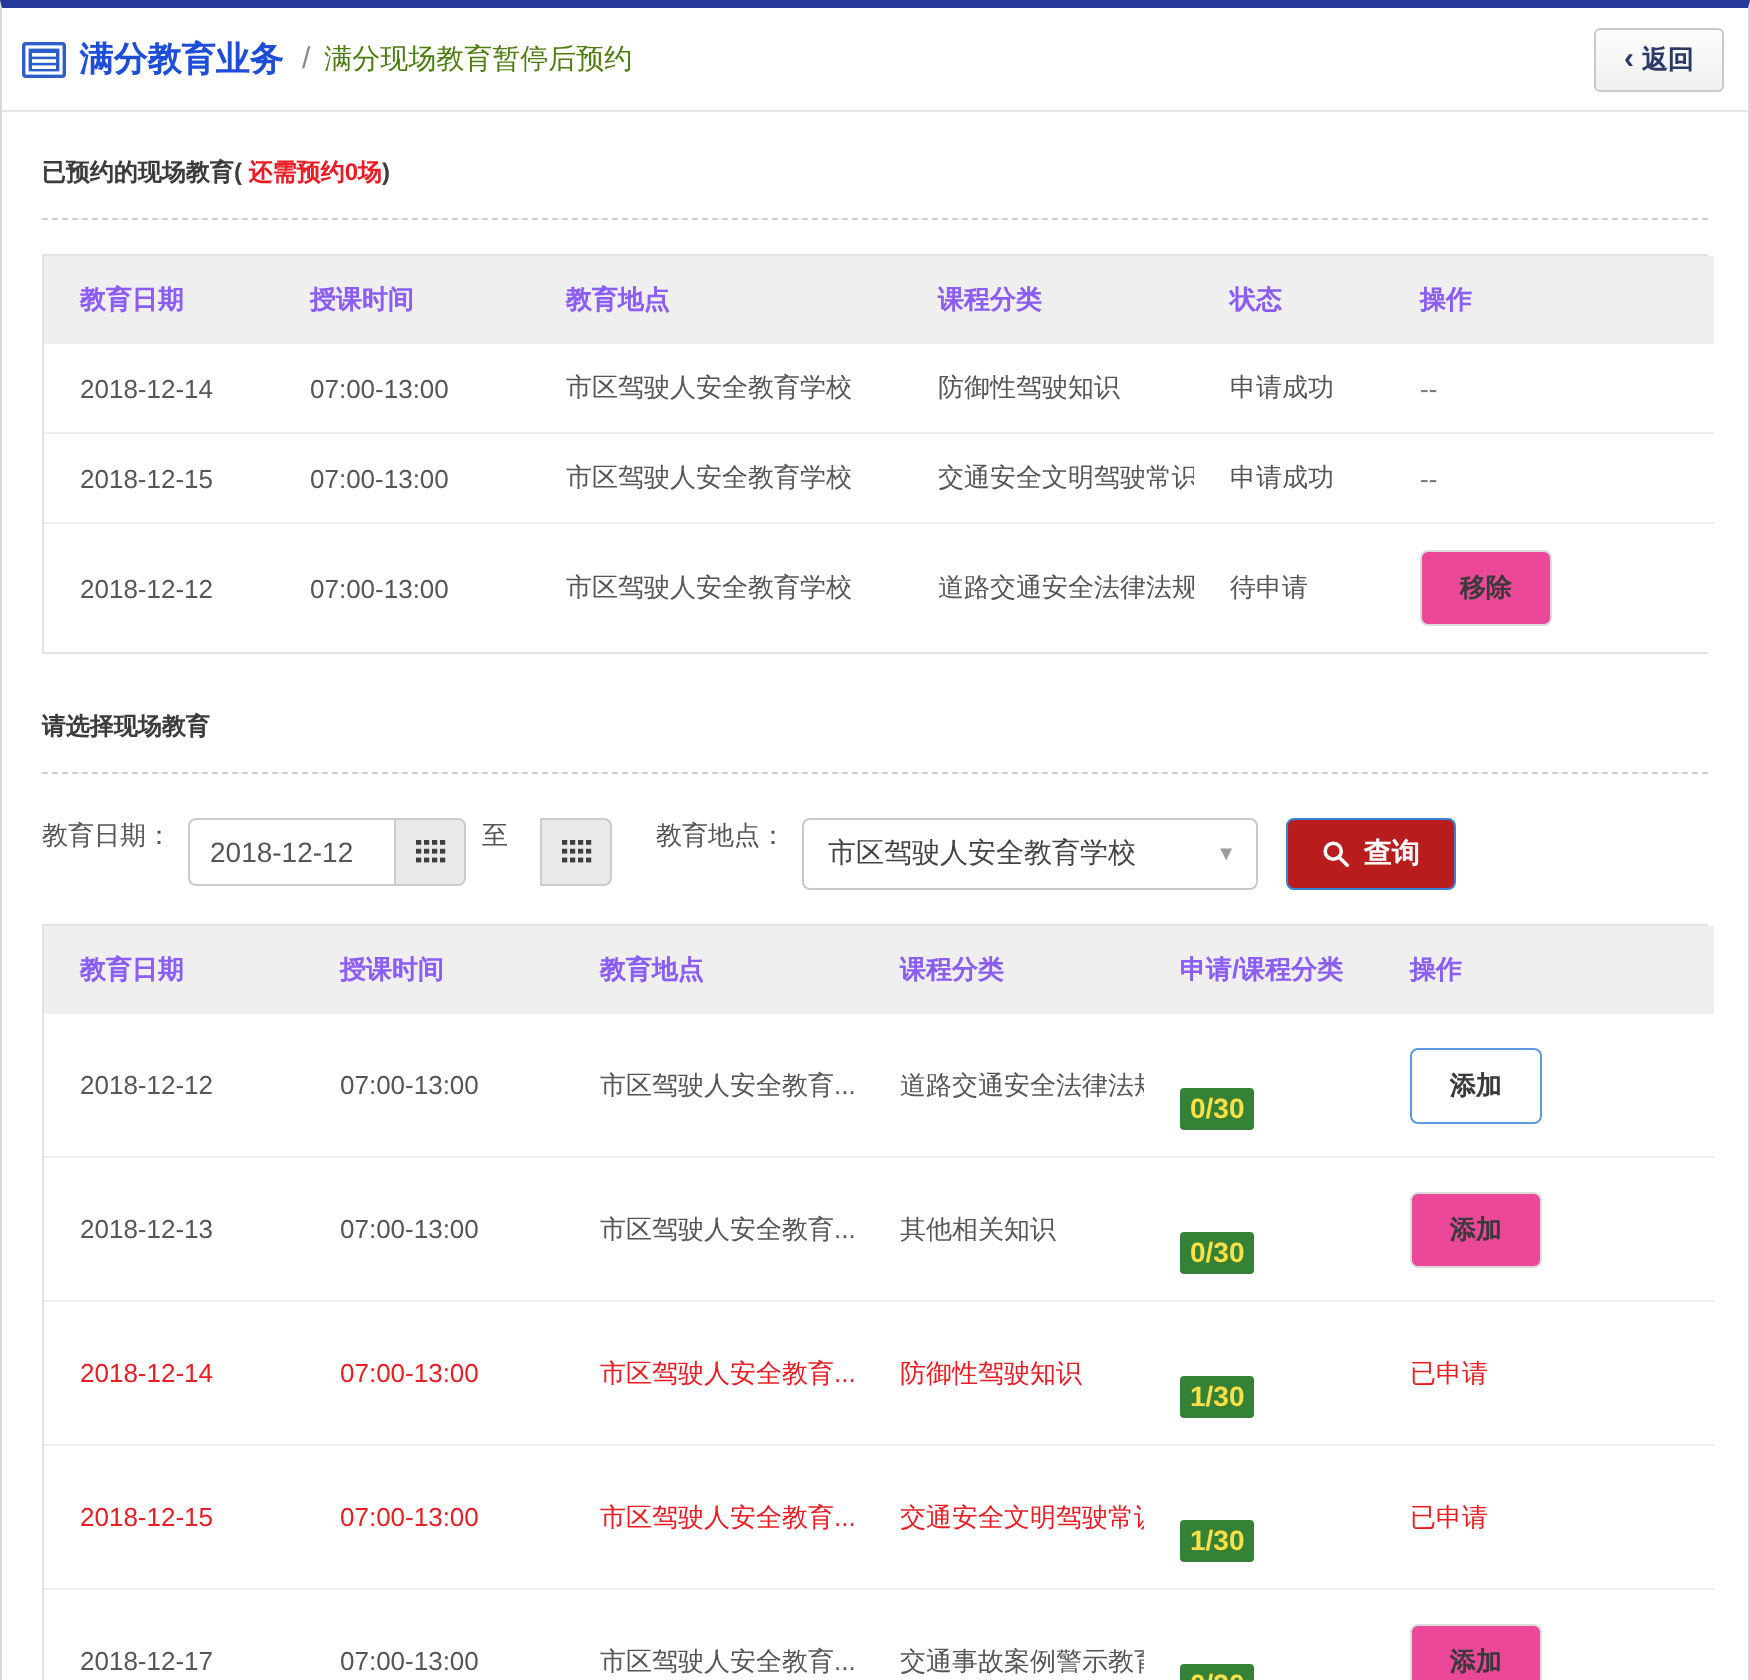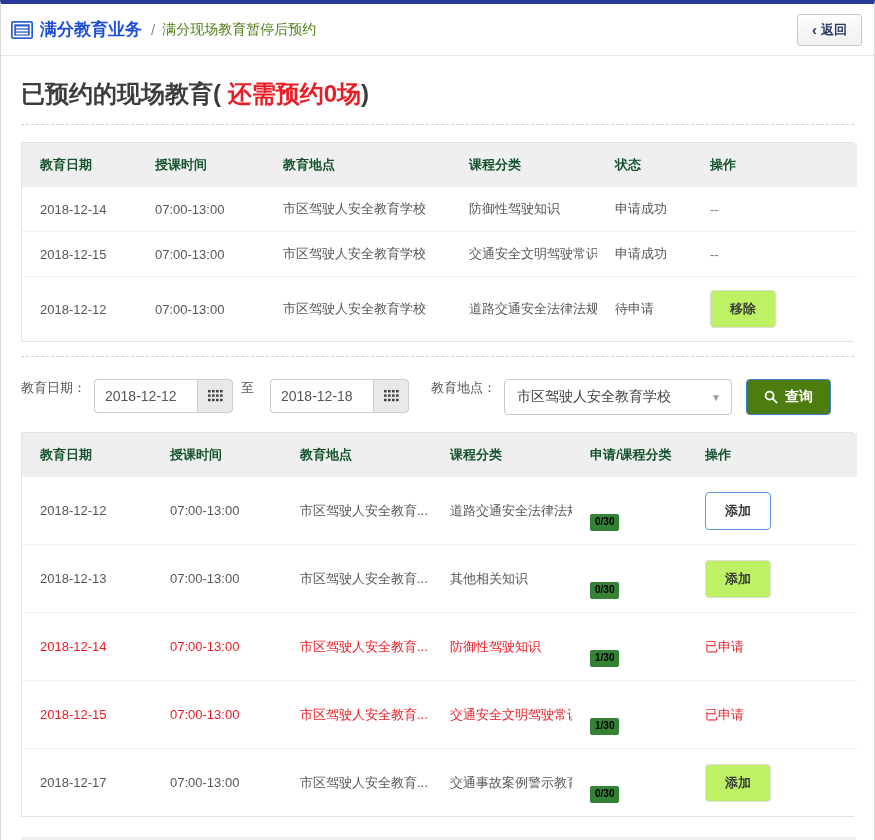--- a/index.html
+++ b/index.html
@@ -23,45 +23,45 @@
   .page-subtitle { color:#4d7c0f; font-size:14px; }
   .back-btn {
     display:inline-flex; align-items:center; gap:4px; cursor:pointer;
     background:linear-gradient(#fdfdfd,#f0f0f0); border:1px solid #c9c9c9;
     border-radius:3px; padding:6px 14px; font-size:13px; color:#2b3a66; font-weight:700;
     font-family:inherit;
   }
   .back-chevron { font-size:15px; font-weight:700; line-height:1; }
   
   .content { padding:22px 20px 0 20px; }
-  .section-title { font-size:24px; font-weight:700; color:#3c3c3c; }
+  .section-title { font-size:12px; font-weight:700; color:#3c3c3c; }
   .section-title .red { color:#ea1c24; }
   .dashed-divider { border-bottom:1px dashed #cfcfcf; margin:14px 0 0 0; }
   
   table { width:835px; border-collapse:collapse; table-layout:fixed; background:#fff; }
   .tbl-wrap { border:1px solid #e3e3e3; margin-top:17px; }
   thead th {
-    background:#efefef; text-align:left; font-size:13px; color:#14532d;
+    background:#efefef; text-align:left; font-size:13px; color:#8b5cf6;
     font-weight:700; padding:13px 0 13px 18px; white-space:nowrap;
   }
   tbody td {
     font-size:13px; color:#565656; padding:13px 0 13px 18px;
     border-top:1px solid #efefef; white-space:nowrap; overflow:hidden;
   }
   tbody tr:first-child td { border-top:none; }
   tr.applied td, tr.applied td .red-txt { color:#ea1c24; }
   .dashes { color:#777; }
   
   .badge {
-    display:inline-block; background:#358136; color:#000000; font-weight:700;
-    font-size:10px; padding:3px 5px 4px 5px; border-radius:2px; line-height:1;margin-top:24px;
+    display:inline-block; background:#358136; color:#fde047; font-weight:700;
+    font-size:14px; padding:3px 5px 4px 5px; border-radius:2px; line-height:1;margin-top:24px;
   }
   .btn-remove, .btn-add {
     font-family:inherit; cursor:pointer; font-size:13px; font-weight:700; color:#3a3a3a;
-    background:#bef264; border:1px solid #dcdcdc; border-radius:4px; padding:9px 19px;
+    background:#ec4899; border:1px solid #dcdcdc; border-radius:4px; padding:9px 19px;
   }
   .btn-add.focused { background:#fff; border:1px solid #5e9ae0; }
   .applied-text { color:#ea1c24; font-size:13px; }
   
   .filter-bar { display:flex; align-items:flex-start; margin:22px 0 0 0; }
   .filter-label { font-size:13px; color:#555; }
   .date-group { display:inline-flex; margin:0 0 0 8px; }
   .date-input {
     width:103px; height:34px; border:1px solid #ccc; border-right:none;
     border-radius:4px 0 0 4px; padding:0 0 0 10px; font-size:14px; color:#555;
@@ -75,21 +75,21 @@
   .to-label { font-size:13px; color:#555; margin:0 8px; }
   .place-label { font-size:13px; color:#555; margin:0 0 0 22px; }
   .select-box {
     width:228px; height:36px; border:1px solid #c9c9c9; border-radius:4px;
     margin-left:8px; display:inline-flex; align-items:center; justify-content:space-between;
     padding:0 10px 0 12px; cursor:pointer; background:#fff;
   }
   .select-value { font-size:14px; color:#444; }
   .caret { color:#9a9a9a; font-size:10px; }
   .btn-search {
-    margin-left:14px; height:36px; padding:0 17px; background:#4d7c0f; border:1px solid #3a82d4;
+    margin-left:14px; height:36px; padding:0 17px; background:#b91c1c; border:1px solid #3a82d4;
     border-radius:4px; color:#fff; font-size:14px; font-weight:700; cursor:pointer;
     display:inline-flex; align-items:center; gap:7px; font-family:Liberation Mono, monospace;
   }
   
   .summary-bar {
     width:835px; height:41px; background:#efefef; margin-top:20px;
     display:flex; align-items:center; justify-content:flex-end; padding-right:14px;
     font-size:14px; color:#666; gap:5px;
   }
 </style>
@@ -166,20 +166,21 @@
             <td>07:00-13:00</td>
             <td>市区驾驶人安全教育学校</td>
             <td>道路交通安全法律法规</td>
             <td>待申请</td>
             <td><button class="btn-remove">移除</button></td>
           </tr>
         </tbody>
       </table>
     </div>
 
+    <h2 class="section-title" style="margin-top:28px;">请选择现场教育</h2>
     <div class="dashed-divider"></div>
 
     <div class="filter-bar">
       <span class="filter-label">教育日期：</span>
       <span class="date-group">
         <input class="date-input" type="text" value="2018-12-12" style="">
         <span class="cal-btn">
           <svg width="15" height="12" viewBox="0 0 15 12">
             <g fill="#3f3f3f">
               <rect x="0" y="0" width="2.6" height="2.4"></rect>
@@ -193,21 +194,20 @@
               <rect x="0" y="8.8" width="2.6" height="2.4"></rect>
                 <rect x="4" y="8.8" width="2.6" height="2.4"></rect>
                 <rect x="8" y="8.8" width="2.6" height="2.4"></rect>
                 <rect x="12" y="8.8" width="2.6" height="2.4"></rect>
             </g>
           </svg>
         </span>
       </span>
       <span class="to-label">至</span>
       <span class="date-group">
-        <input class="date-input" type="text" value="2018-12-18" style="">
         <span class="cal-btn">
           <svg width="15" height="12" viewBox="0 0 15 12">
             <g fill="#3f3f3f">
               <rect x="0" y="0" width="2.6" height="2.4"></rect>
                 <rect x="4" y="0" width="2.6" height="2.4"></rect>
                 <rect x="8" y="0" width="2.6" height="2.4"></rect>
                 <rect x="12" y="0" width="2.6" height="2.4"></rect>
               <rect x="0" y="4.4" width="2.6" height="2.4"></rect>
                 <rect x="4" y="4.4" width="2.6" height="2.4"></rect>
                 <rect x="8" y="4.4" width="2.6" height="2.4"></rect>

